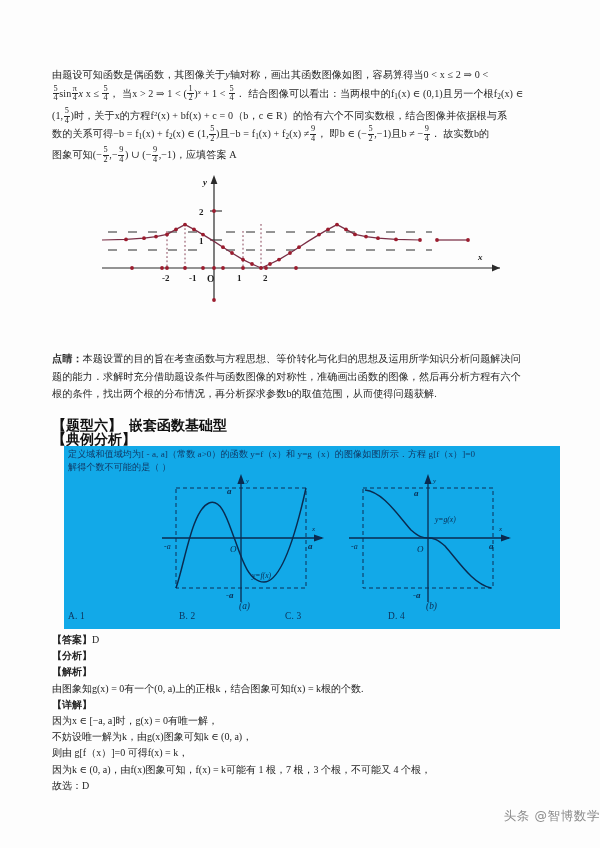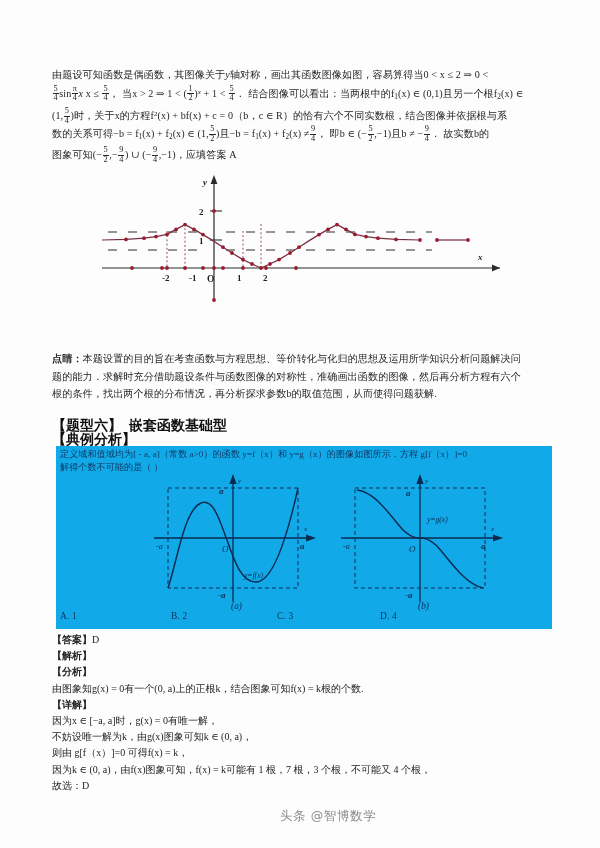--- a/index.html
+++ b/index.html
@@ -76,21 +76,21 @@
     font-weight: bold;
     line-height: 15px;
     color: #111;
   }
   #sec-title { top: 418px; }
   #sec-sub   { top: 432px; }
 
   
   .bluebox {
     position: absolute;
-    left: 56px;
+    left: 64px;
     top: 446px;
     width: 496px;
     height: 183px;
     background: #12a9e8;
     color: #0c2b55;
     box-sizing: border-box;
   }
   .bluebox .stem {
     position: absolute;
     left: 4px; top: 2px; right: 4px;
@@ -150,21 +150,21 @@
   .solution .row { white-space: nowrap; }
   .tag { font-weight: bold; }
 
   
   .footer {
     position: absolute;
     left: 0;
     top: 806px;
     width: 600px;
     height: 26px;
-    text-align: left;
+    text-align: right;
     color: #8d8d8d;
   }
   .footer .wm {
     display: inline-block;
     margin-left: 280px;
     font-size: 12.5px;
     letter-spacing: .6px;
     font-family: "DejaVu Sans", sans-serif;
     color: #8b8b8b;
   }
@@ -357,22 +357,22 @@
     <div class="options">
       <div class="opt" style="left:2px"><span>A.</span>&nbsp;<span>1</span></div>
       <div class="opt" style="left:113px"><span>B.</span>&nbsp;<span>2</span></div>
       <div class="opt" style="left:219px"><span>C.</span>&nbsp;<span>3</span></div>
       <div class="opt" style="left:322px"><span>D.</span>&nbsp;<span>4</span></div>
     </div>
   </div>
 
   <div class="solution">
     <div class="row"><span class="tag">【答案】</span><span>D</span></div>
+    <div class="row"><span class="tag">【分析】</span></div>
     <div class="row"><span class="tag">【解析】</span></div>
-    <div class="row"><span class="tag">【分析】</span></div>
     <div class="row">由图象知g(x) = 0有一个(0, a)上的正根k，结合图象可知f(x) = k根的个数.</div>
     <div class="row"><span class="tag">【详解】</span></div>
     <div class="row">因为x ∈ [−a, a]时，g(x) = 0有唯一解，</div>
     <div class="row">不妨设唯一解为k，由g(x)图象可知k ∈ (0, a)，</div>
     <div class="row">则由 g[f（x）]=0 可得f(x) = k，</div>
     <div class="row">因为k ∈ (0, a)，由f(x)图象可知，f(x) = k可能有 1 根，7 根，3 个根，不可能又 4 个根，</div>
     <div class="row">故选：D</div>
   </div>
 
   <div class="footer">

